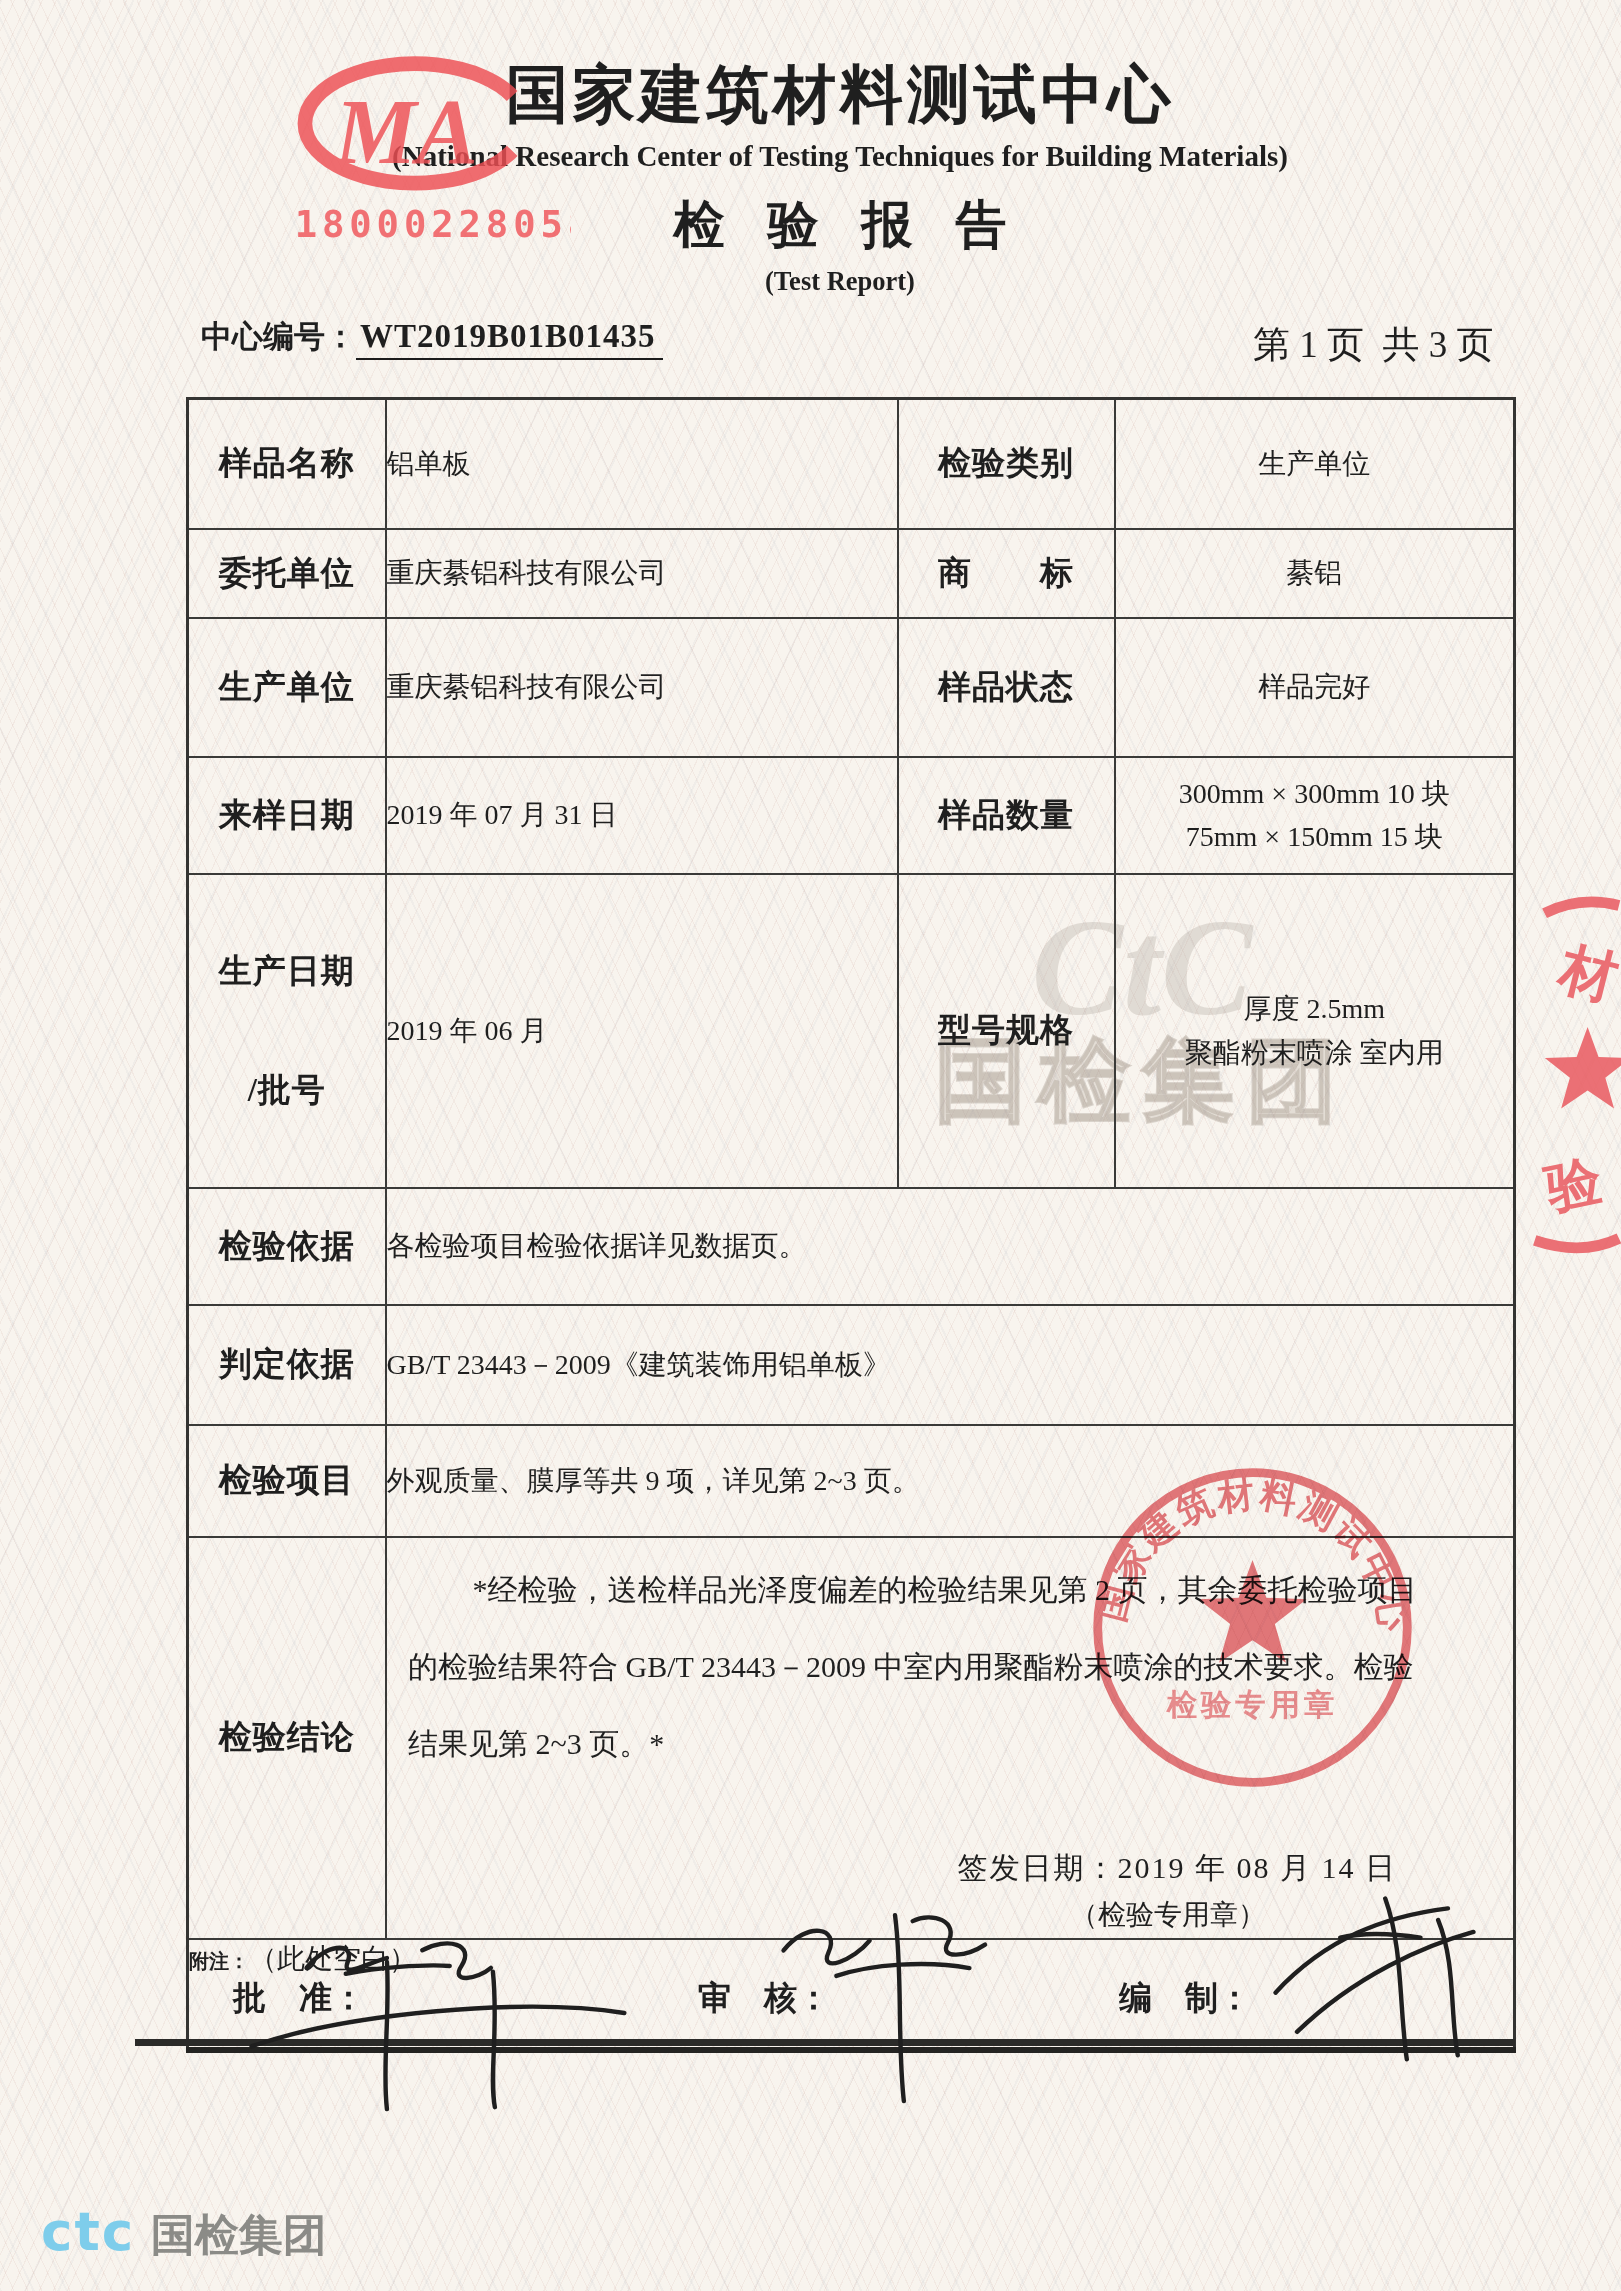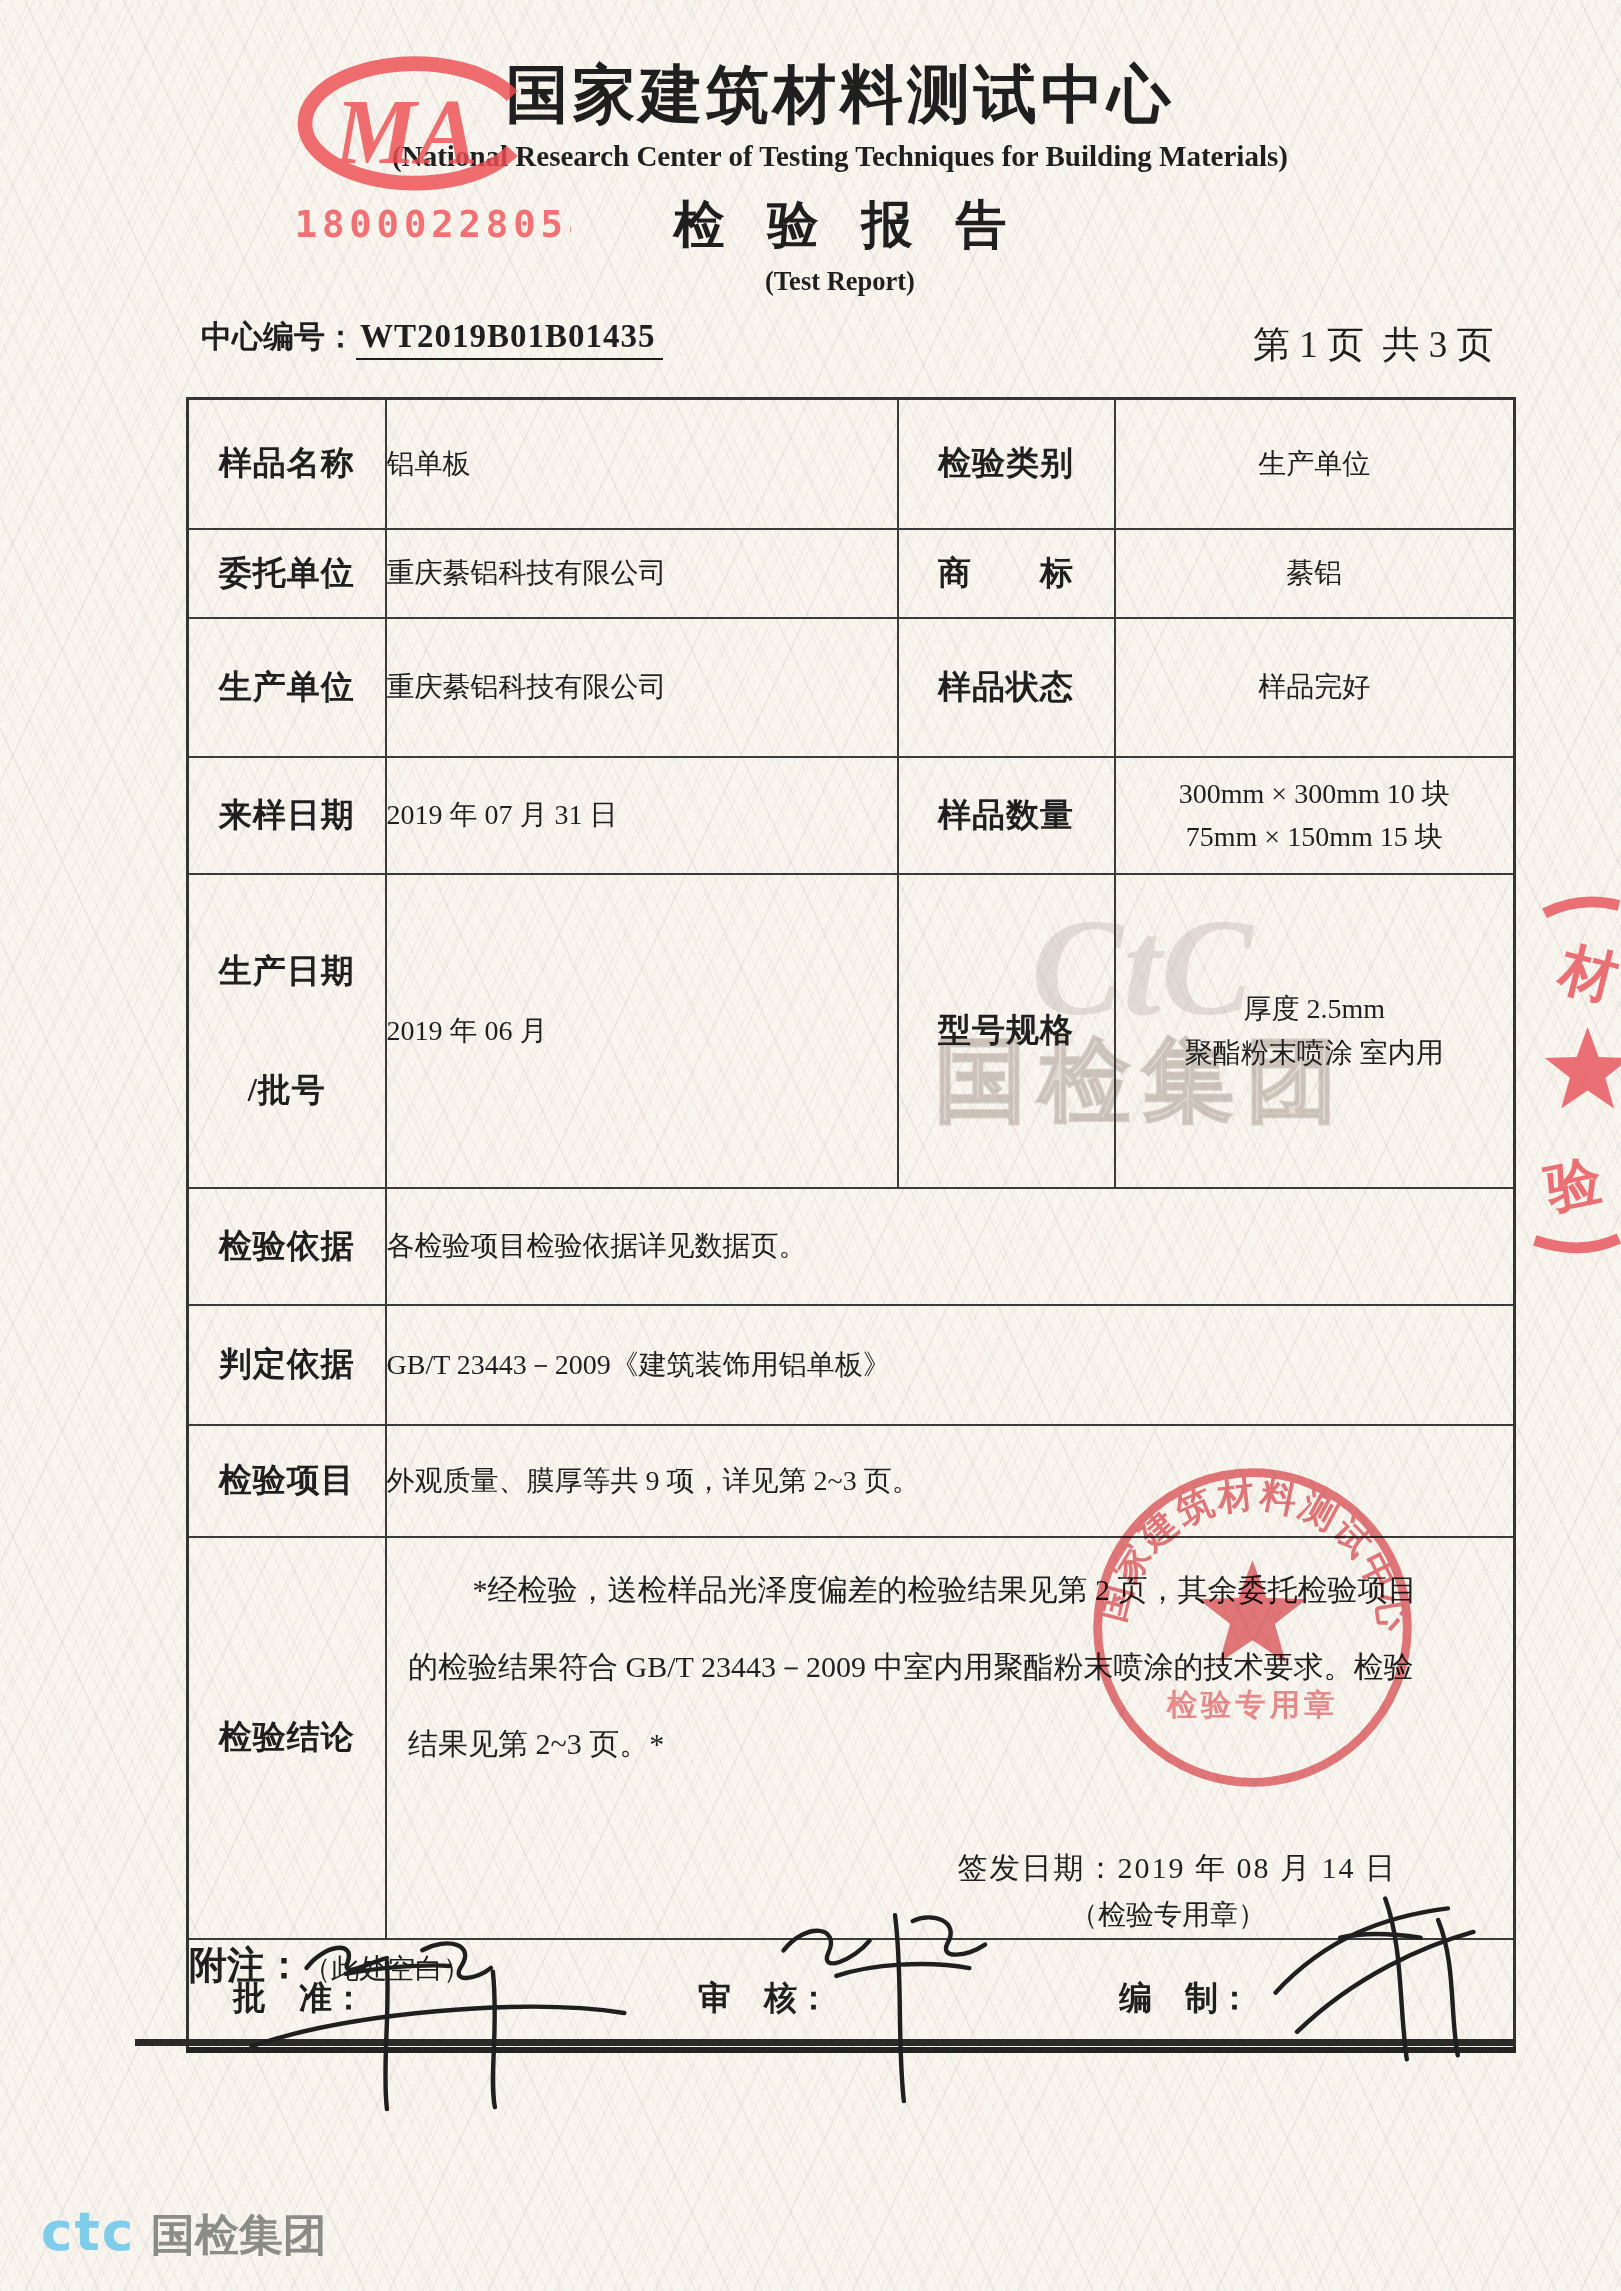--- a/index.html
+++ b/index.html
@@ -37,21 +37,21 @@
   td.vl{text-align:left;font-size:28px;padding-left:27.4px;font-family:Liberation Serif, serif;}
   td.vc{text-align:center;font-size:28px;}
   td.vc .ln{line-height:1.55;}
   td.concl{vertical-align:top;position:relative;font-size:30px;}
   .concl-line{line-height:77px;padding-left:21.6px;white-space:nowrap;}
   .concl-line.first{padding-left:86px;}
   .concl-line:first-child{margin-top:13.7px;}
   .sign-date{position:absolute;right:116px;bottom:49px;font-size:30px;letter-spacing:2px;white-space:pre;}
   .seal-note{position:absolute;right:247px;bottom:3.9px;font-size:28px;}
   td.notecell{vertical-align:top;padding:13.7px 0 0 17.6px;font-size:28px;}
-  td.notecell .nl{font-weight:bold;font-size:38px;}
+  td.notecell .nl{font-weight:bold;font-size:20px;}
   
   .watermark{position:absolute;left:897px;top:900px;width:490px;text-align:center;z-index:1;}
   .wm-logo{font-size:137px;font-weight:bold;font-style:italic;color:rgba(178,170,160,0.34);line-height:1;}
   .wm-text{font-size:92px;font-weight:bold;letter-spacing:11.8px;margin-top:-17.6px;
            color:rgba(165,156,144,0.26);-webkit-text-stroke:2px rgba(160,150,138,0.35);}
   
   .svgstamp{position:absolute;z-index:5;pointer-events:none;}
   
   .sig-label{position:absolute;top:1976px;font-size:33px;font-weight:bold;z-index:2;white-space:pre;}
   

